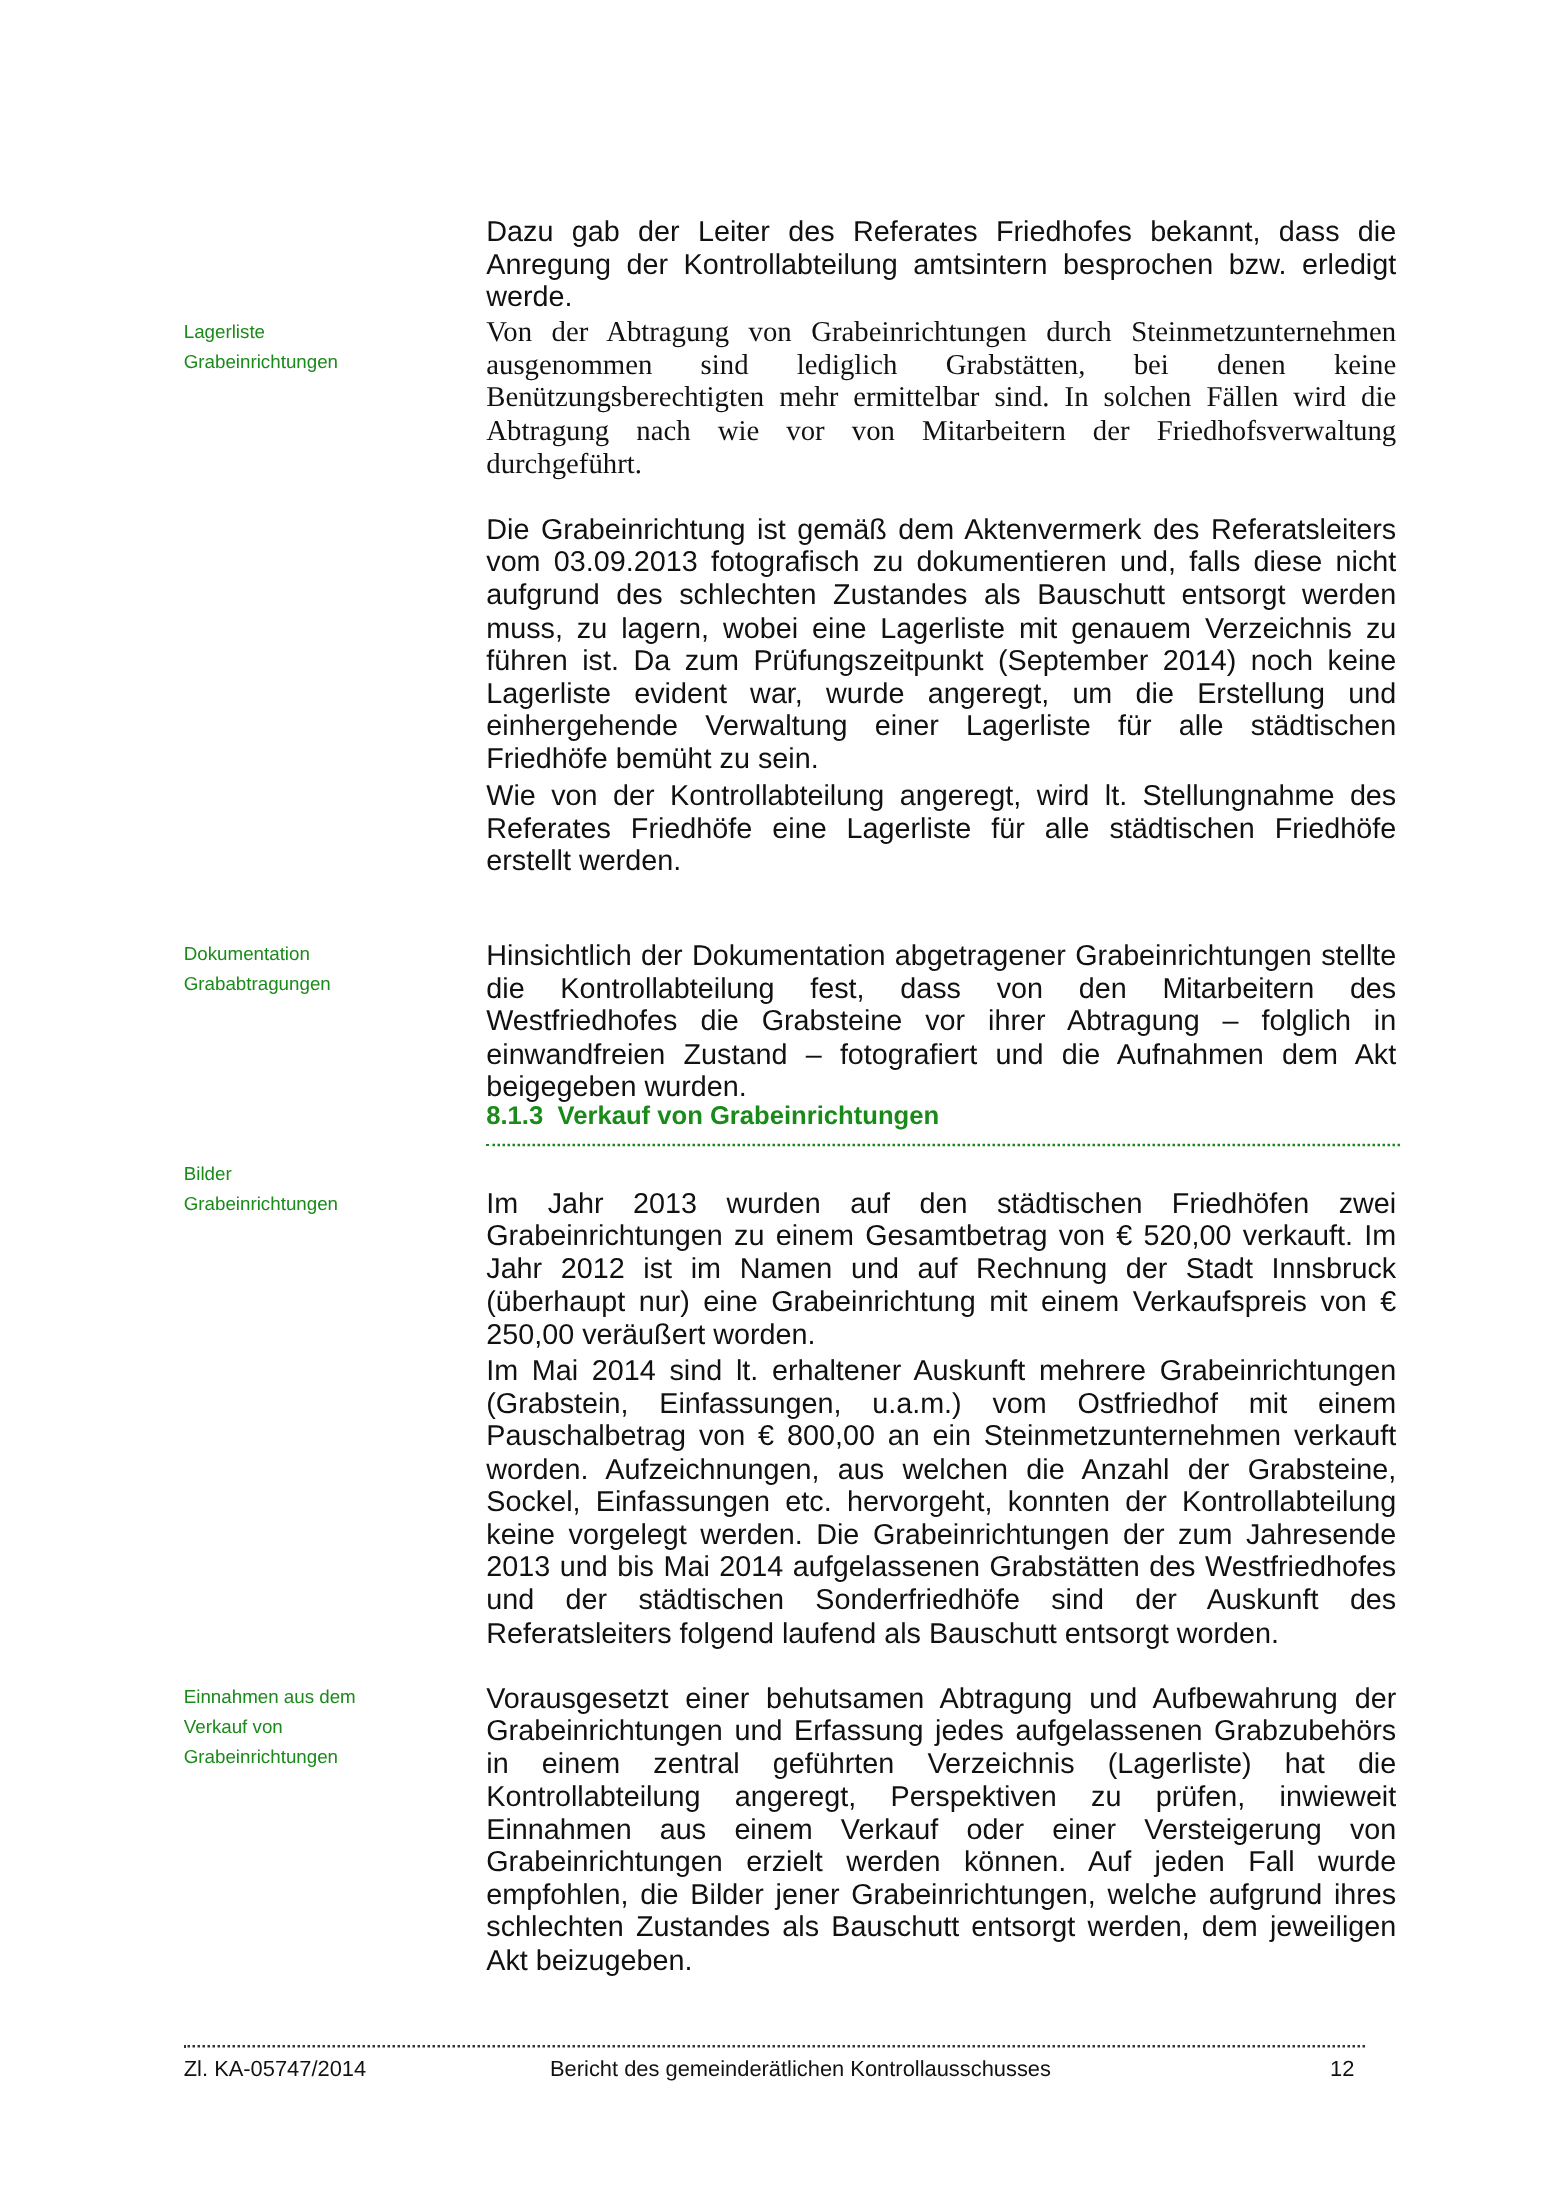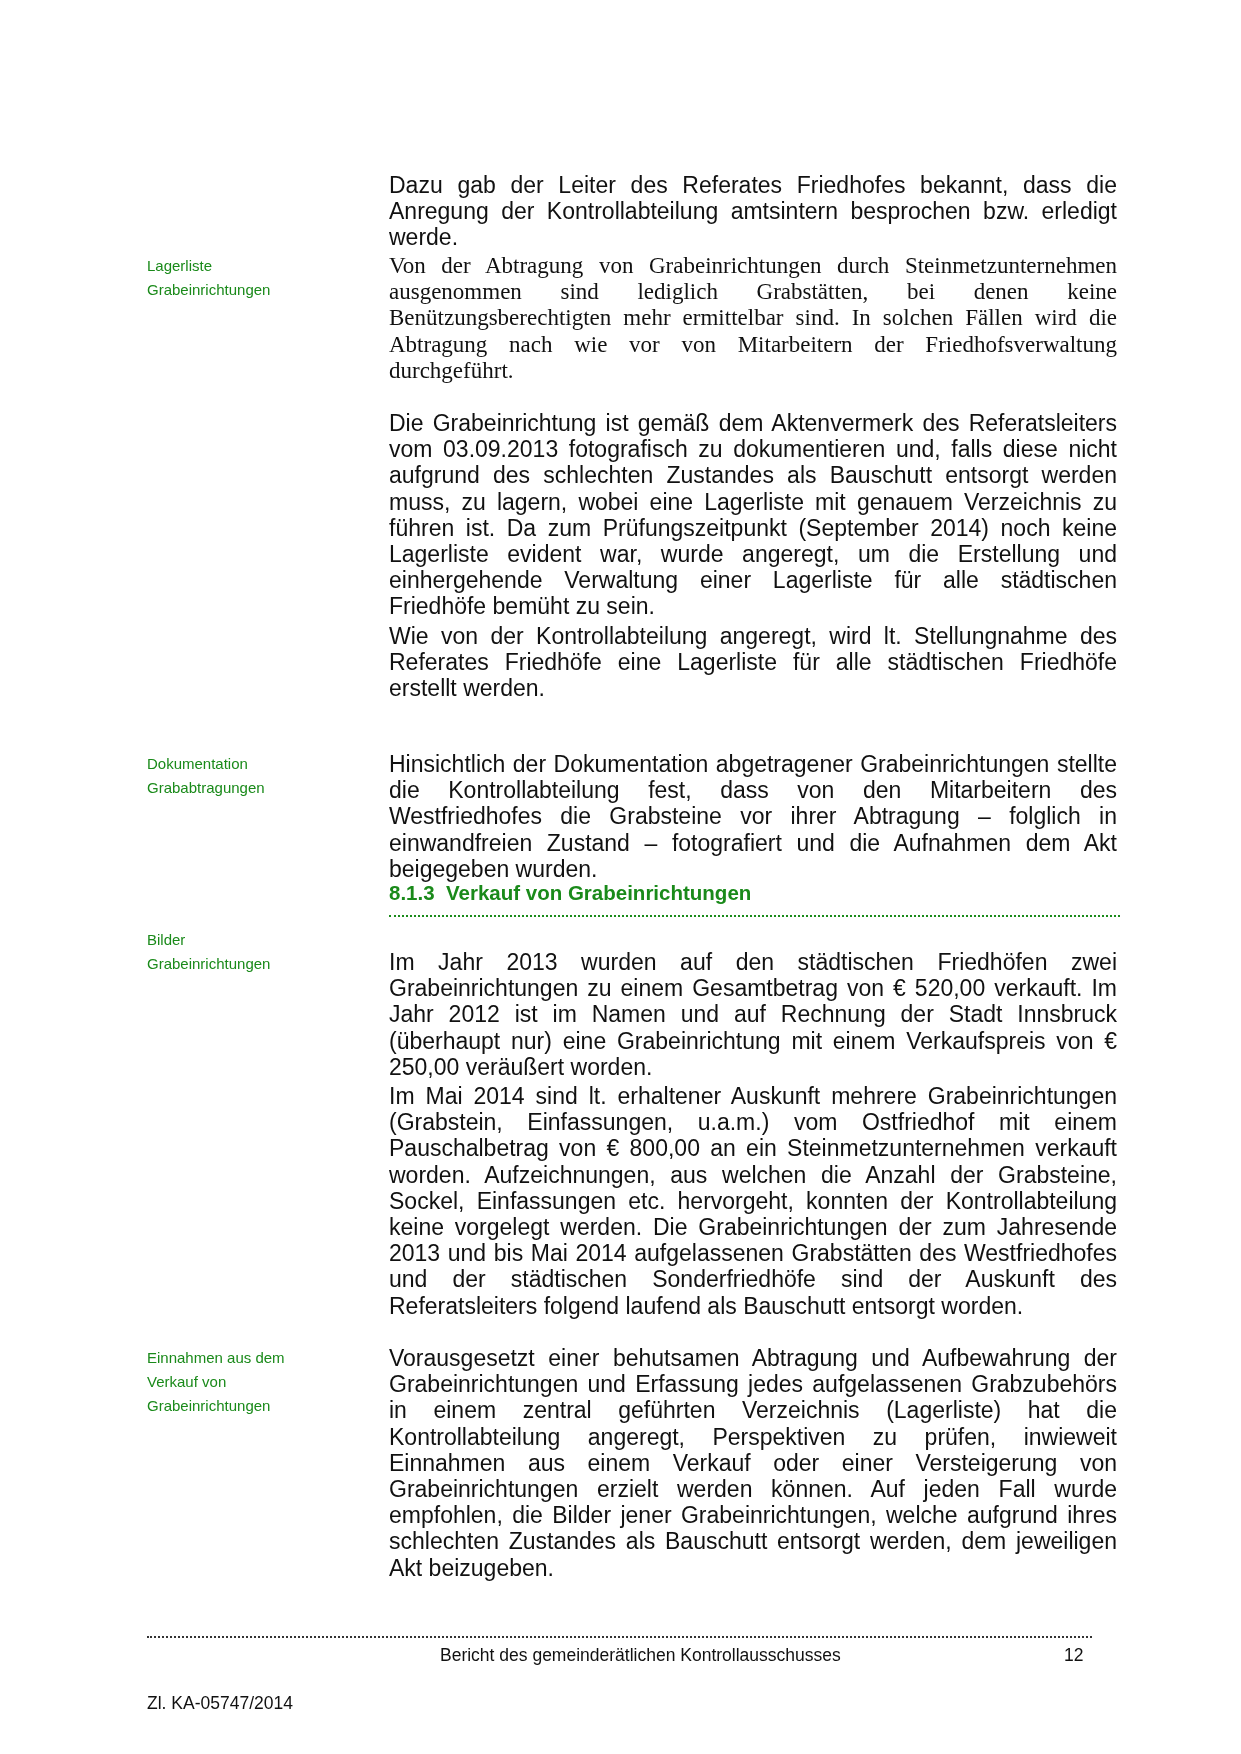--- a/index.html
+++ b/index.html
@@ -53,15 +53,15 @@
 <div class="para" style="top:1083px;">Im Mai 2014 sind lt. erhaltener Auskunft mehrere Grabeinrichtungen (Grabstein, Einfassungen, u.a.m.) vom Ostfriedhof mit einem Pauschalbetrag von € 800,00 an ein Steinmetzunternehmen verkauft worden. Aufzeichnungen, aus welchen die Anzahl der Grabsteine, Sockel, Einfassungen etc. hervorgeht, konnten der Kontrollabteilung keine vorgelegt werden. Die Grabeinrichtungen der zum Jahresende 2013 und bis Mai 2014 aufgelassenen Grabstätten des Westfriedhofes und der städtischen Sonderfriedhöfe sind der Auskunft des Referatsleiters folgend laufend als Bauschutt entsorgt worden.</div>
 
 <div class="label" style="top:1346px;">
   <div>Einnahmen aus dem</div>
   <div>Verkauf von</div>
   <div>Grabeinrichtungen</div>
 </div>
 <div class="para" style="top:1345px;">Vorausgesetzt einer behutsamen Abtragung und Aufbewahrung der Grabeinrichtungen und Erfassung jedes aufgelassenen Grabzubehörs in einem zentral geführten Verzeichnis (Lagerliste) hat die Kontrollabteilung angeregt, Perspektiven zu prüfen, inwieweit Einnahmen aus einem Verkauf oder einer Versteigerung von Grabeinrichtungen erzielt werden können. Auf jeden Fall wurde empfohlen, die Bilder jener Grabeinrichtungen, welche aufgrund ihres schlechten Zustandes als Bauschutt entsorgt werden, dem jeweiligen Akt beizugeben.</div>
 
 <div class="footer-rule"></div>
-<div class="footer" style="left:147px;margin-top:48px;">Zl. KA-05747/2014</div>
+<div class="footer" style="left:147px;">Zl. KA-05747/2014</div>
 <div class="footer" style="left:440px;">Bericht des gemeinderätlichen Kontrollausschusses</div>
 <div class="footer" style="left:1064px;">12</div>
 
 </body></html>

